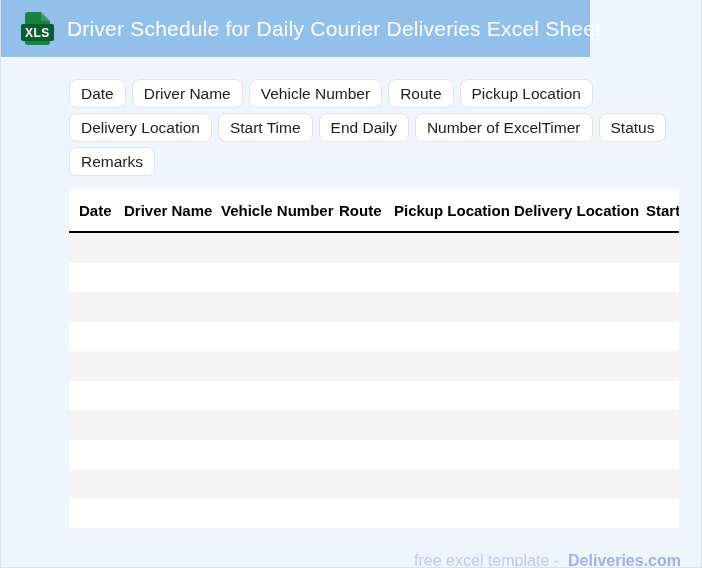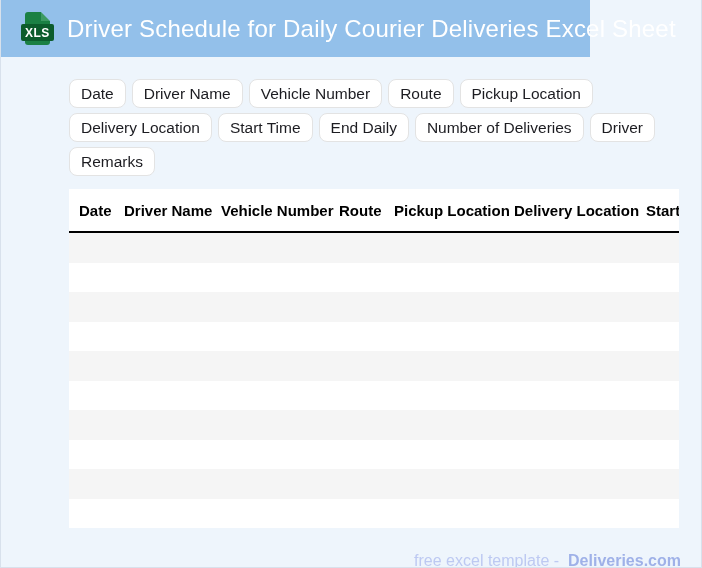--- a/index.html
+++ b/index.html
@@ -21,21 +21,21 @@
   .banner {
     width: 589px;
     height: 57px;
     background: var(--banner, #93c0ea);
     display: flex;
     align-items: center;
     padding-left: 24px;
   }
   .banner-title {
     color: #ffffff;
-    font-size: 24px;
+    font-size: 21px;
     font-weight: 500;
     letter-spacing: 0.2px;
     margin-left: 17px;
     white-space: nowrap;
   }
 
   
   .xls-icon {
     position: relative;
     width: 25px;
@@ -146,22 +146,22 @@
 
   <div class="chips">
       <div class="chip">Date</div>
       <div class="chip">Driver Name</div>
       <div class="chip">Vehicle Number</div>
       <div class="chip">Route</div>
       <div class="chip">Pickup Location</div>
       <div class="chip">Delivery Location</div>
       <div class="chip">Start Time</div>
       <div class="chip">End Daily</div>
-      <div class="chip">Number of Deliveries</div>
-      <div class="chip">Driver</div>
+      <div class="chip">Number of ExcelTimer</div>
+      <div class="chip">Status</div>
       <div class="chip">Remarks</div>
     </div>
 
   <div class="table-wrap">
     <div class="thead">
         <div class="th" style="width: 55px;">Date</div>
         <div class="th" style="width: 97px;">Driver Name</div>
         <div class="th" style="width: 118px;">Vehicle Number</div>
         <div class="th" style="width: 55px;">Route</div>
         <div class="th" style="width: 120px;">Pickup Location</div>

